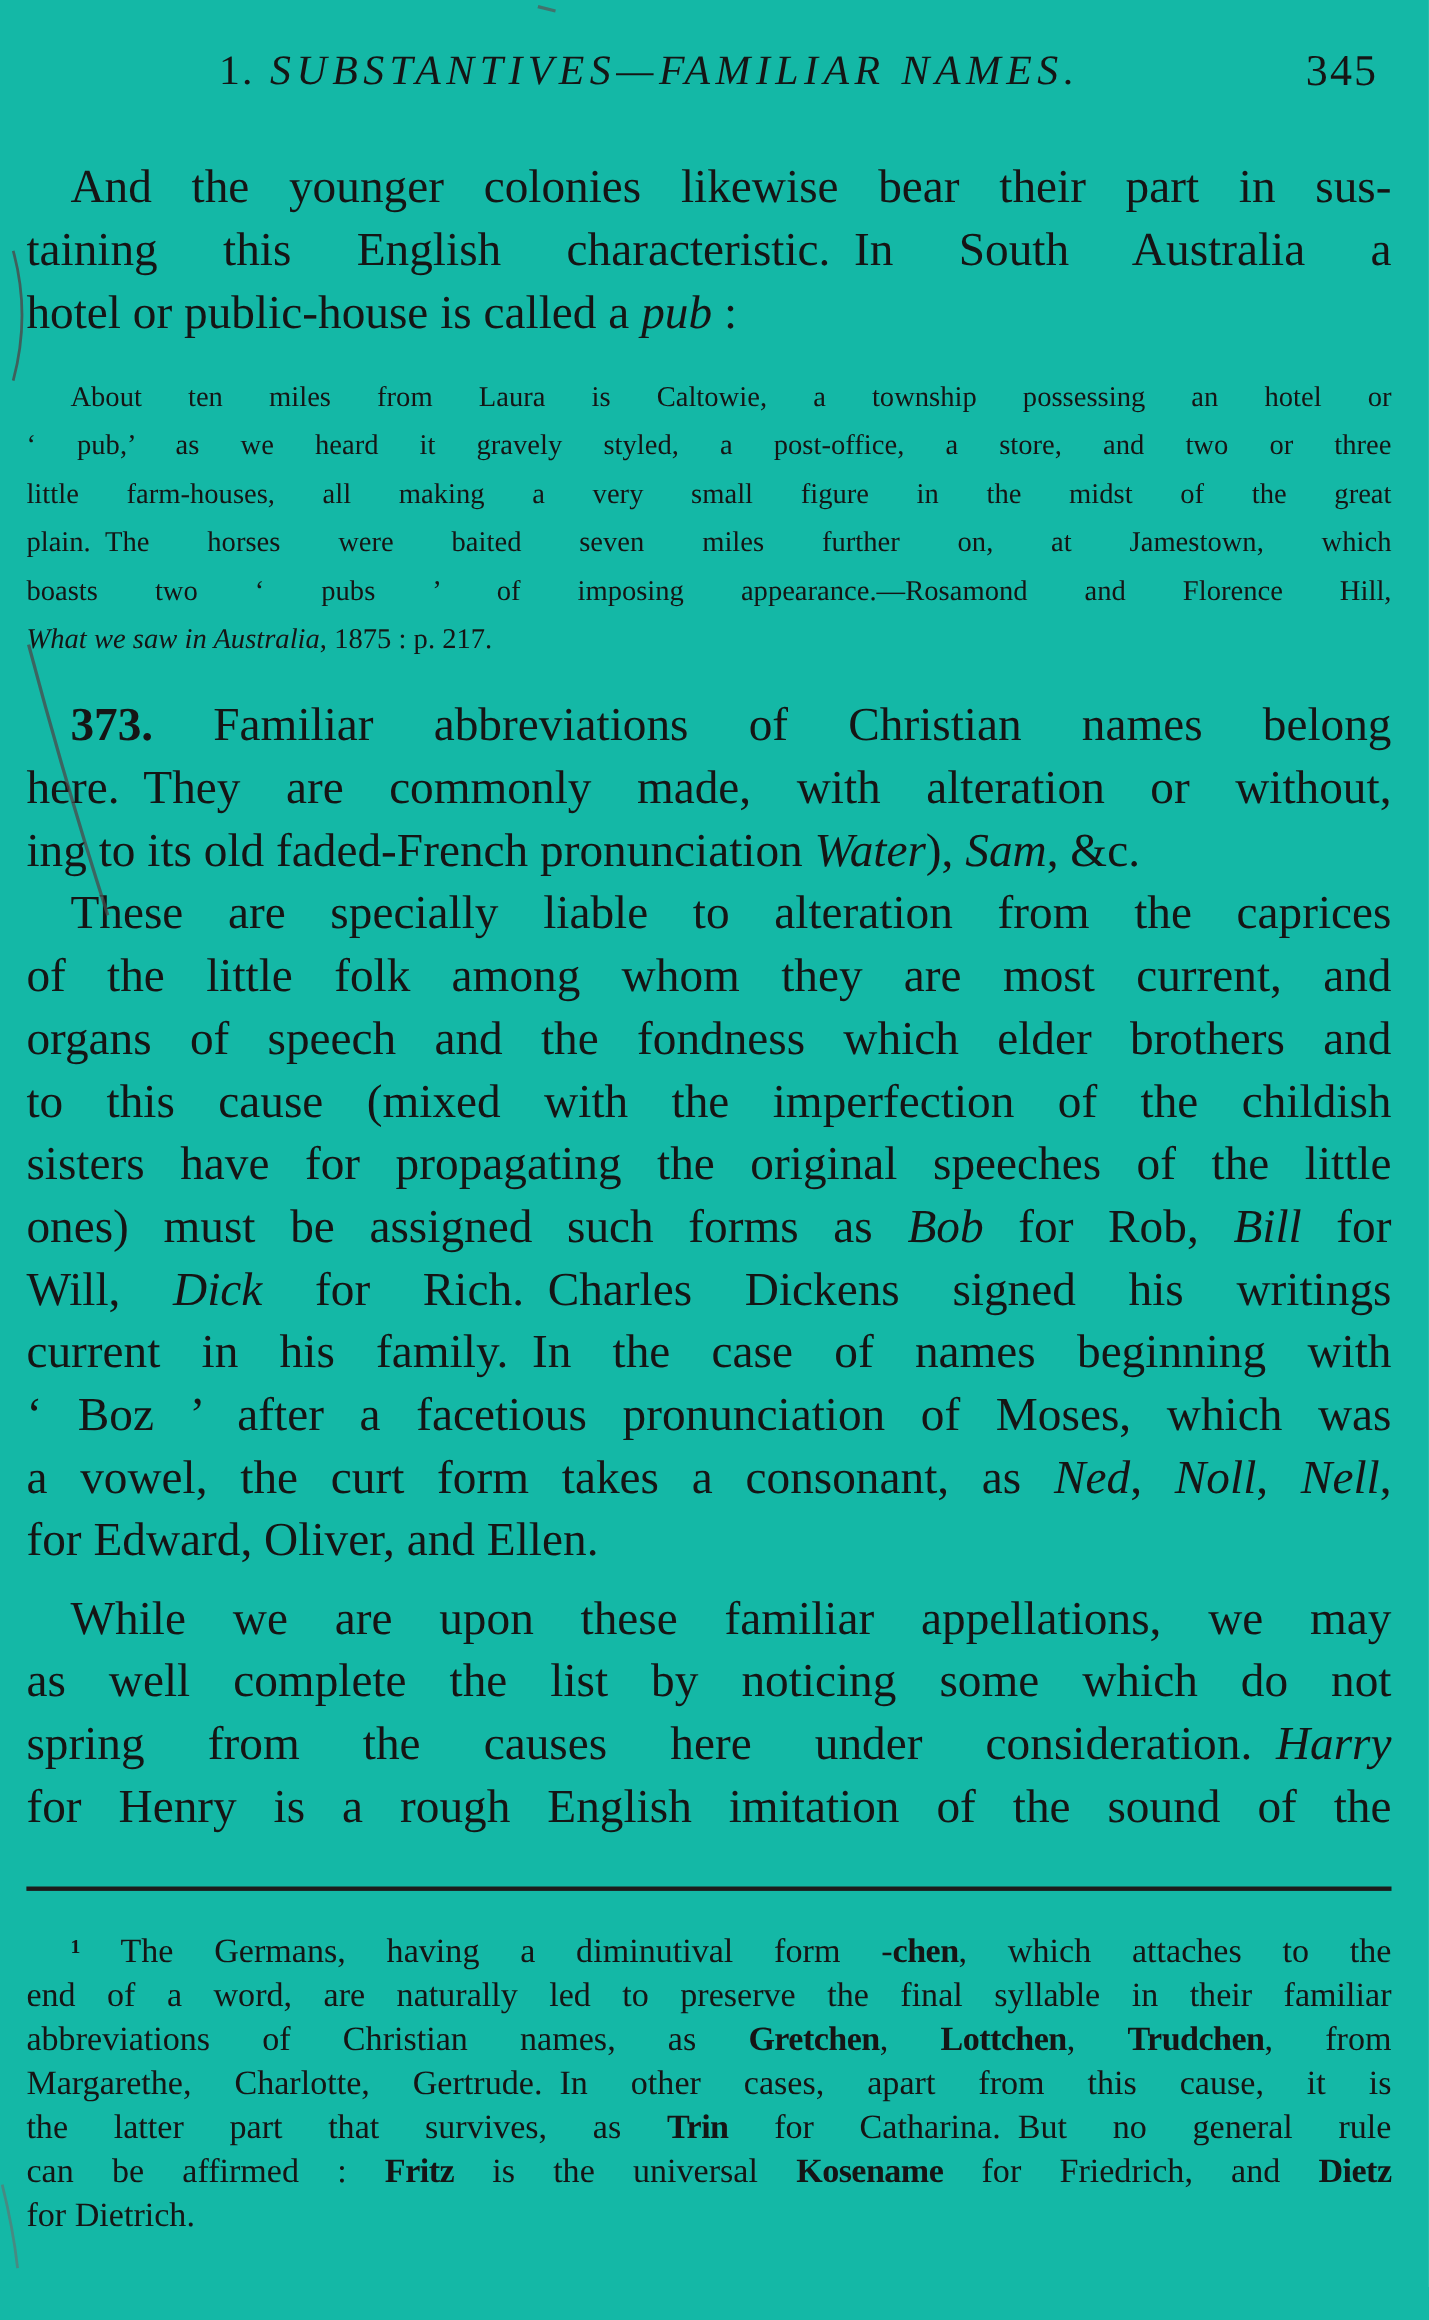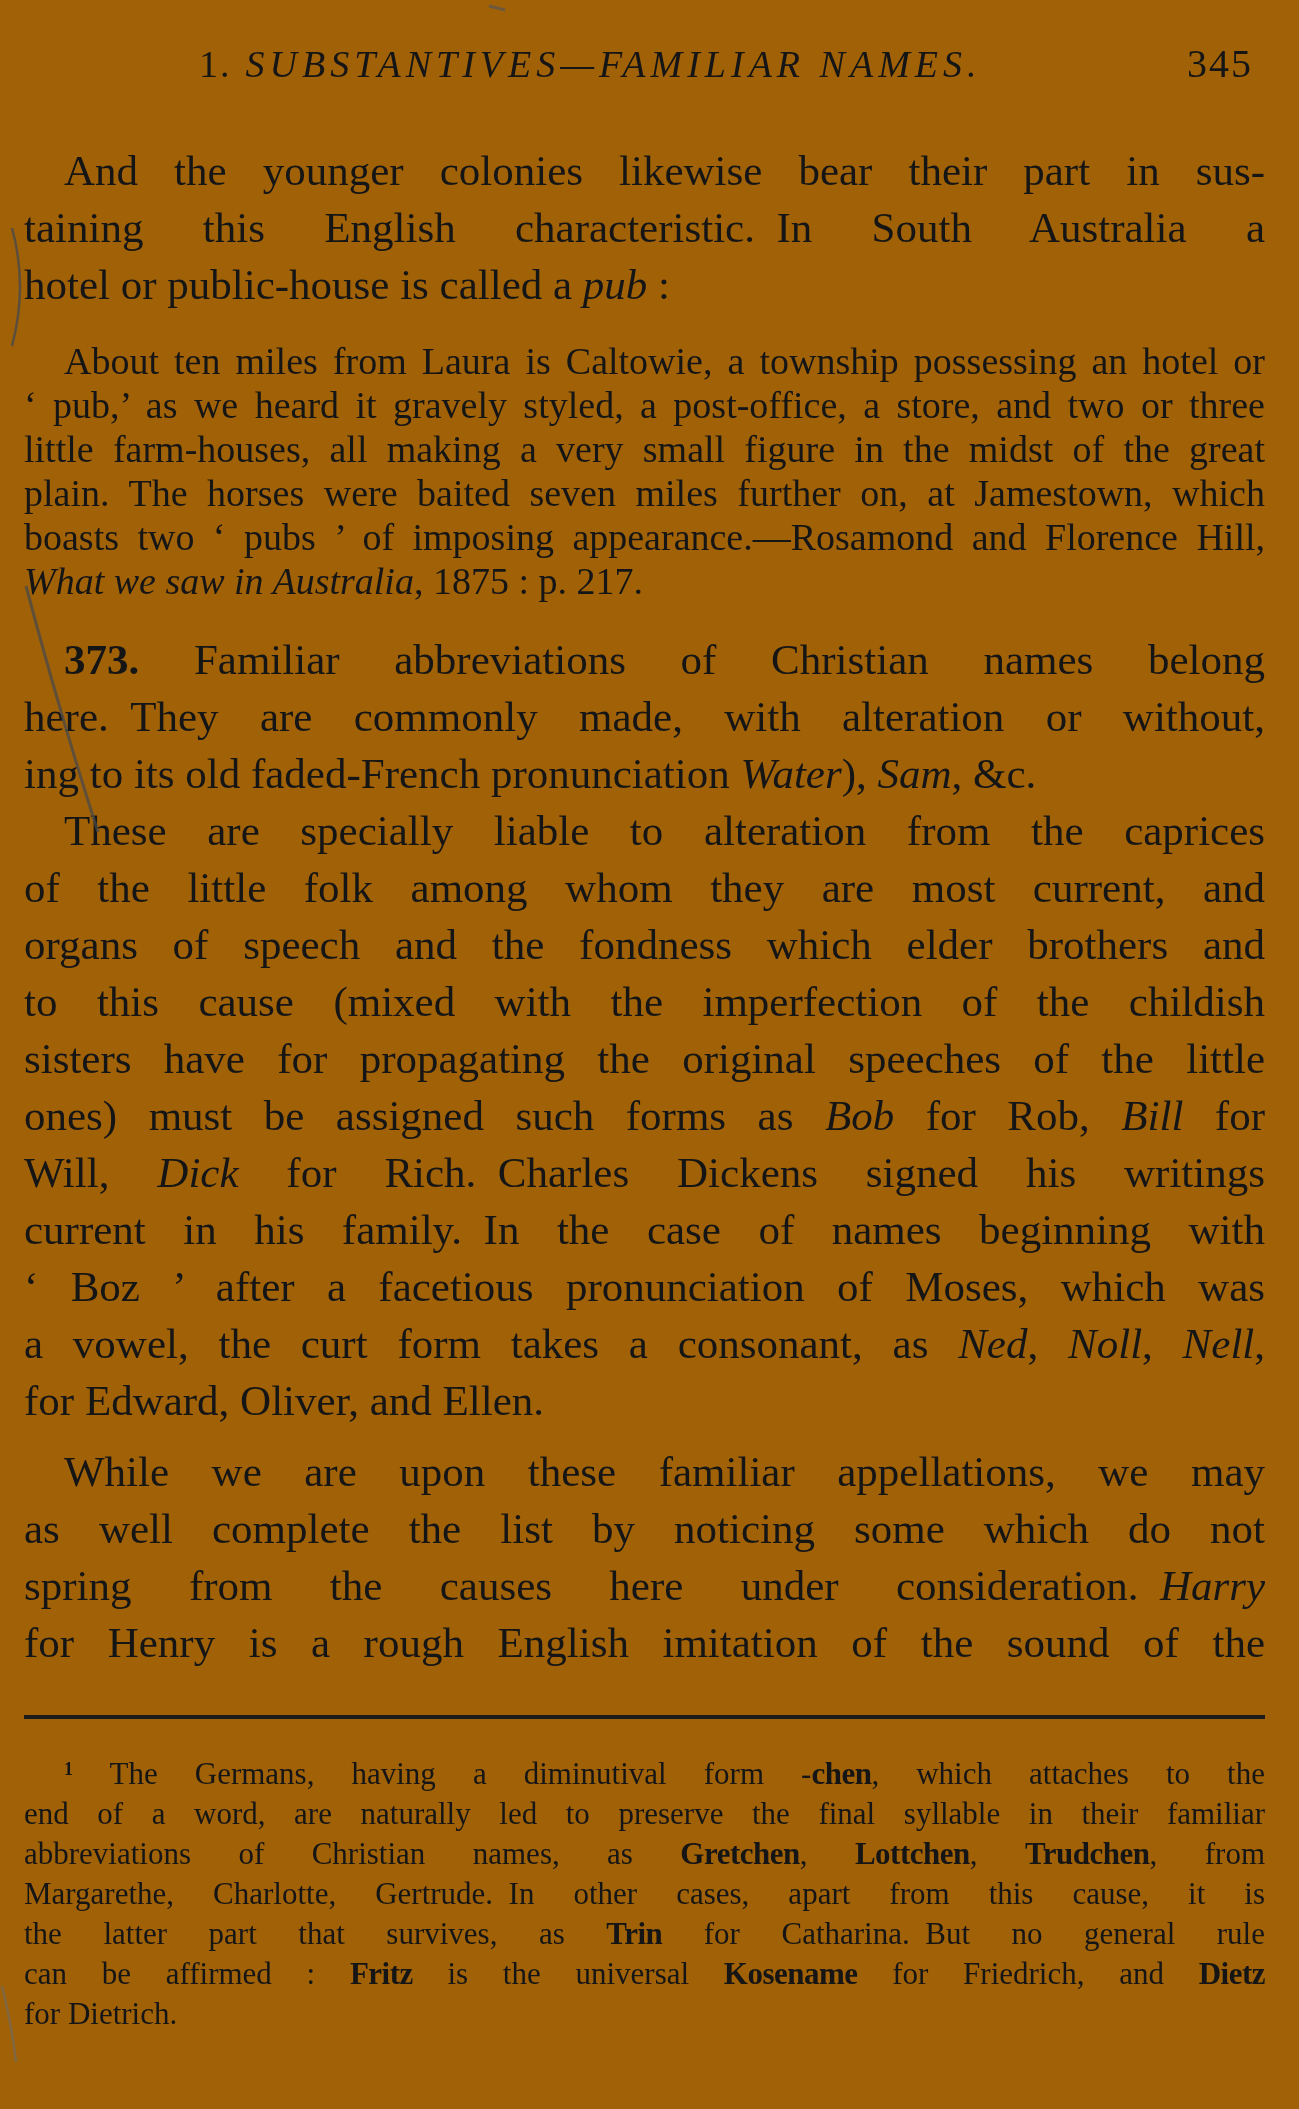--- a/index.html
+++ b/index.html
@@ -1,20 +1,20 @@
 <!DOCTYPE html>
 <html><head>
 <meta charset="utf-8">
 <style>
   html,body{margin:0;padding:0;background:#e8e6e0;}
   #page{
     position:relative;
     width:1299px;height:2109px;
     margin:0 auto;
-    background:#a16207;
+    background:#14b8a6;
     color:#151515;
     font-family:"Liberation Serif","DejaVu Serif",serif;
     box-sizing:border-box;
     padding:40px 34px 0 24px;
     overflow:hidden;
   }
   
   .hdr{
     position:relative;
     height:50px;
@@ -22,21 +22,21 @@
     line-height:48px;
     white-space:nowrap;
   }
   .hdr .secnum{margin-left:175px;letter-spacing:2px;}
   .hdr .rtitle{font-style:italic;letter-spacing:5px;margin-left:14px;}
   .hdr .pgnum{position:absolute;right:12px;top:0;font-size:40px;letter-spacing:2px;}
   
   .block{margin:0;}
   .main{font-size:43px;line-height:57px;}
   .main.first{margin-top:52px;}
-  .quote{font-size:38px;line-height:44px;margin:26px 0 28px 0;}
+  .quote{font-size:26px;line-height:44px;margin:26px 0 28px 0;}
   .mtwhile{margin-top:14px;}
   .footnote{font-size:31px;line-height:40px;margin-top:30px;}
   .tline{text-align:left;}
   .tline.j{text-align:justify;text-align-last:justify;}
   .tline.ind{text-indent:40px;}
   .i{font-style:italic;}
   .b{font-weight:bold;}
   .bl{font-weight:bold;letter-spacing:-0.5px;}
   .sup{font-size:0.58em;vertical-align:0.5em;font-weight:bold;}
   .fn-rule{

